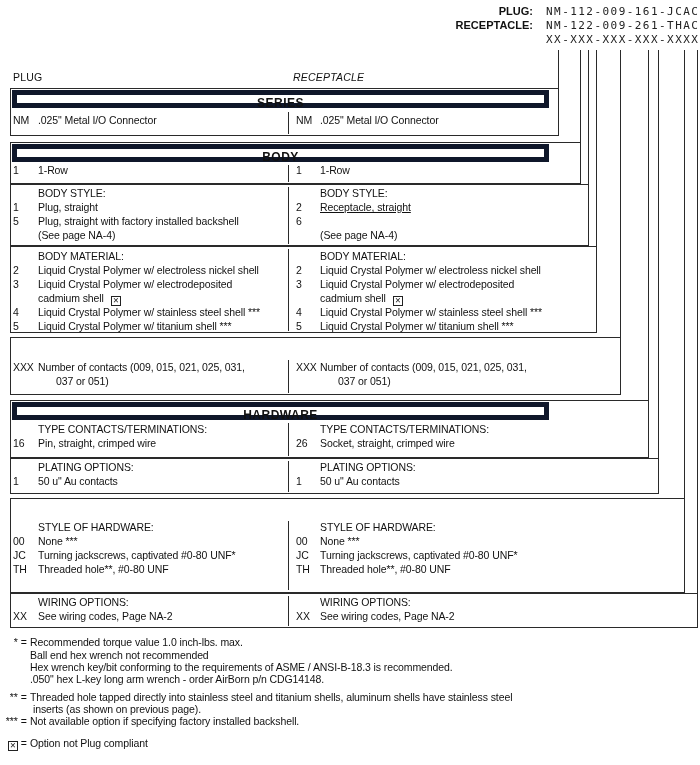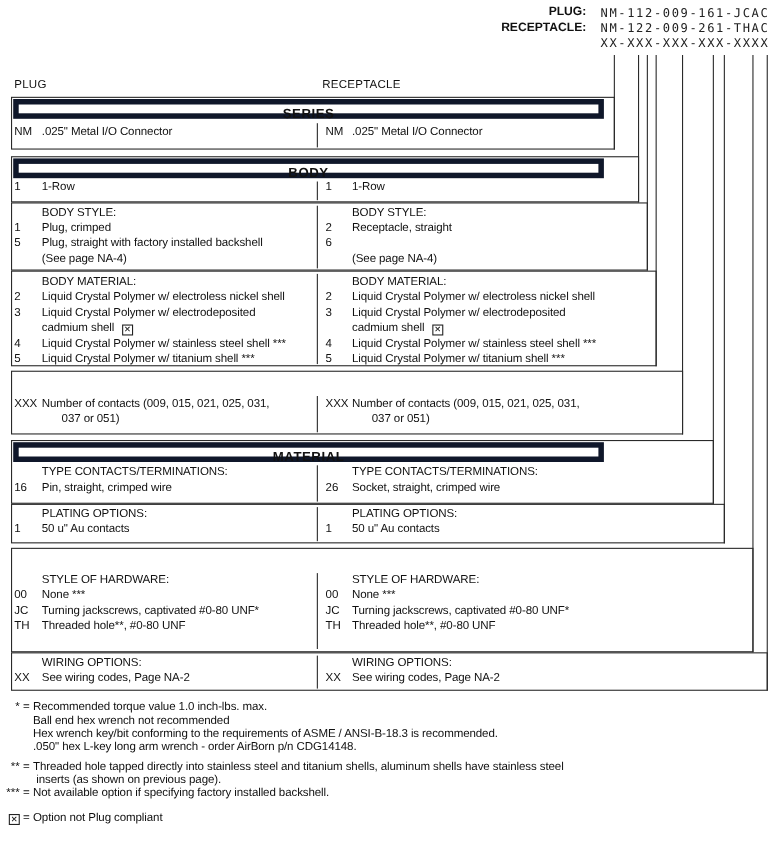--- a/index.html
+++ b/index.html
@@ -44,21 +44,21 @@
   <div class="vline" style="left:580px;top:50px;height:134px;"></div>
   <div class="vline" style="left:588px;top:50px;height:196px;"></div>
   <div class="vline" style="left:596px;top:50px;height:283px;"></div>
   <div class="vline" style="left:620px;top:50px;height:345px;"></div>
   <div class="vline" style="left:648px;top:50px;height:408px;"></div>
   <div class="vline" style="left:658px;top:50px;height:444px;"></div>
   <div class="vline" style="left:684px;top:50px;height:543px;"></div>
   <div class="vline" style="left:697px;top:50px;height:578px;"></div>
 
   <div class="collab" style="left:13px;top:71px;">PLUG</div>
-  <div class="collab" style="left:293px;top:71px;">RECEPTACLE</div>
+  <div class="collab" style="left:293px;top:71px;font-style:italic;">RECEPTACLE</div>
 
   <div class="rect" style="left:10px;top:88px;width:549px;height:48px;"></div>
   <div class="hdr" style="top:90px;">SERIES</div>
   <div class="vline" style="left:288px;top:112px;height:22px;"></div>
   <div class="t code-l" style="top:114px;">NM</div>
   <div class="t desc-l" style="top:114px;">.025" Metal I/O Connector</div>
   <div class="t code-r" style="top:114px;">NM</div>
   <div class="t desc-r" style="top:114px;">.025" Metal I/O Connector</div>
 
   <div class="rect" style="left:10px;top:142px;width:571px;height:42px;"></div>
@@ -67,26 +67,26 @@
   <div class="t code-l" style="top:164px;">1</div>
   <div class="t desc-l" style="top:164px;">1-Row</div>
   <div class="t code-r" style="top:164px;">1</div>
   <div class="t desc-r" style="top:164px;">1-Row</div>
 
   <div class="rect" style="left:10px;top:184px;width:579px;height:62px;"></div>
   <div class="vline" style="left:288px;top:187px;height:57px;"></div>
   <div class="t desc-l" style="top:187px;">BODY STYLE:</div>
   <div class="t desc-r" style="top:187px;">BODY STYLE:</div>
   <div class="t code-l" style="top:201px;">1</div>
-  <div class="t desc-l" style="top:201px;">Plug, crimped</div>
+  <div class="t desc-l" style="top:201px;">Plug, straight</div>
   <div class="t code-l" style="top:215px;">5</div>
   <div class="t desc-l" style="top:215px;">Plug, straight with factory installed backshell</div>
   <div class="t desc-l" style="top:229px;">(See page NA-4)</div>
   <div class="t code-r" style="top:201px;">2</div>
-  <div class="t desc-r" style="top:201px;">Receptacle, straight</div>
+  <div class="t desc-r" style="top:201px;text-decoration:underline;">Receptacle, straight</div>
   <div class="t code-r" style="top:215px;">6</div>
   <div class="t desc-r" style="top:229px;">(See page NA-4)</div>
 
   <div class="rect" style="left:10px;top:246px;width:587px;height:87px;"></div>
   <div class="vline" style="left:288px;top:249px;height:82px;"></div>
   <div class="t desc-l" style="top:250px;">BODY MATERIAL:</div>
   <div class="t desc-r" style="top:250px;">BODY MATERIAL:</div>
   <div class="t code-l" style="top:264px;">2</div>
   <div class="t desc-l" style="top:264px;">Liquid Crystal Polymer w/ electroless nickel shell</div>
   <div class="t code-l" style="top:278px;">3</div>
@@ -109,21 +109,21 @@
   <div class="rect" style="left:10px;top:337px;width:611px;height:58px;"></div>
   <div class="vline" style="left:288px;top:360px;height:33px;"></div>
   <div class="t code-l" style="top:361px;">XXX</div>
   <div class="t desc-l" style="top:361px;">Number of contacts (009, 015, 021, 025, 031,</div>
   <div class="t" style="left:56px;top:375px;">037 or 051)</div>
   <div class="t code-r" style="top:361px;">XXX</div>
   <div class="t desc-r" style="top:361px;">Number of contacts (009, 015, 021, 025, 031,</div>
   <div class="t" style="left:338px;top:375px;">037 or 051)</div>
 
   <div class="rect" style="left:10px;top:400px;width:639px;height:58px;"></div>
-  <div class="hdr" style="top:402px;">MATERIAL</div>
+  <div class="hdr" style="top:402px;">HARDWARE</div>
   <div class="vline" style="left:288px;top:423px;height:33px;"></div>
   <div class="t desc-l" style="top:423px;">TYPE CONTACTS/TERMINATIONS:</div>
   <div class="t desc-r" style="top:423px;">TYPE CONTACTS/TERMINATIONS:</div>
   <div class="t code-l" style="top:437px;">16</div>
   <div class="t desc-l" style="top:437px;">Pin, straight, crimped wire</div>
   <div class="t code-r" style="top:437px;">26</div>
   <div class="t desc-r" style="top:437px;">Socket, straight, crimped wire</div>
 
   <div class="rect" style="left:10px;top:458px;width:649px;height:36px;"></div>
   <div class="vline" style="left:288px;top:461px;height:31px;"></div>

